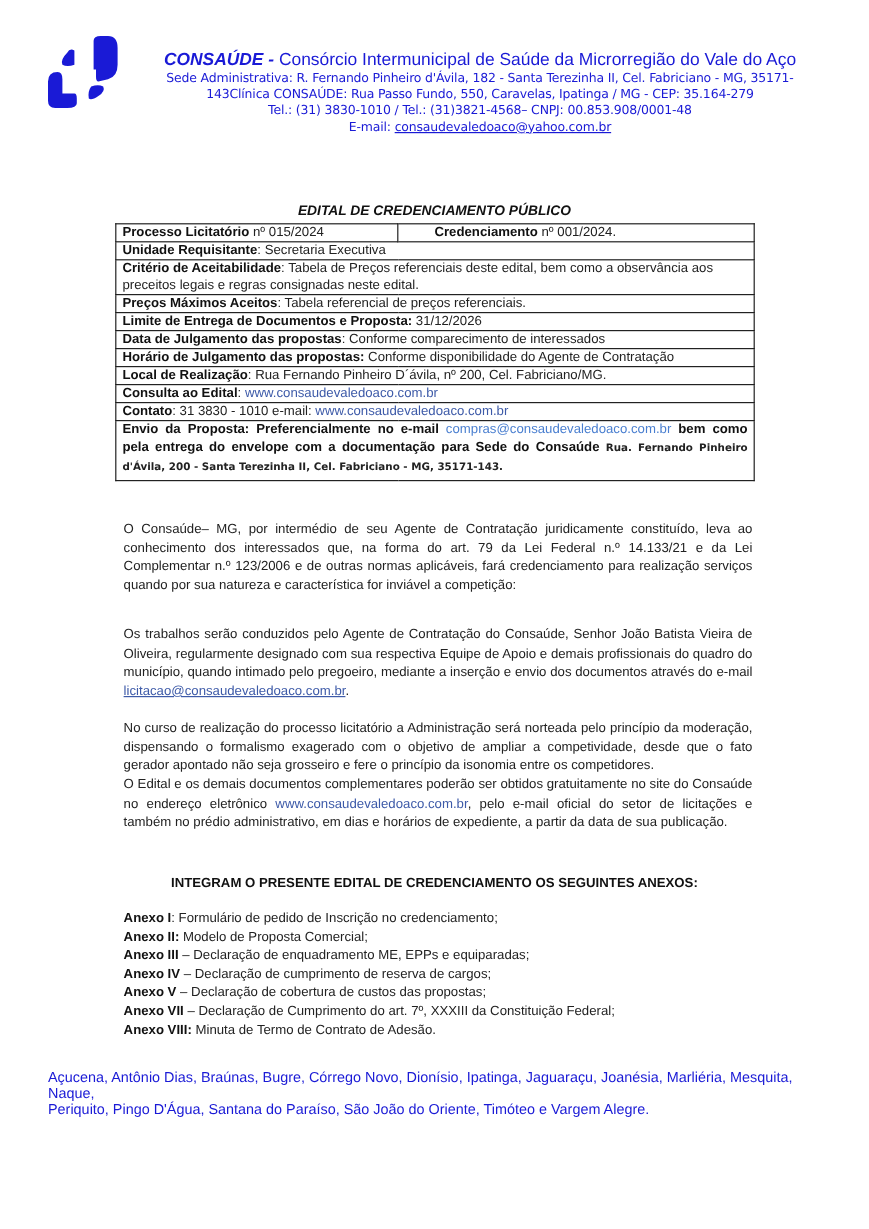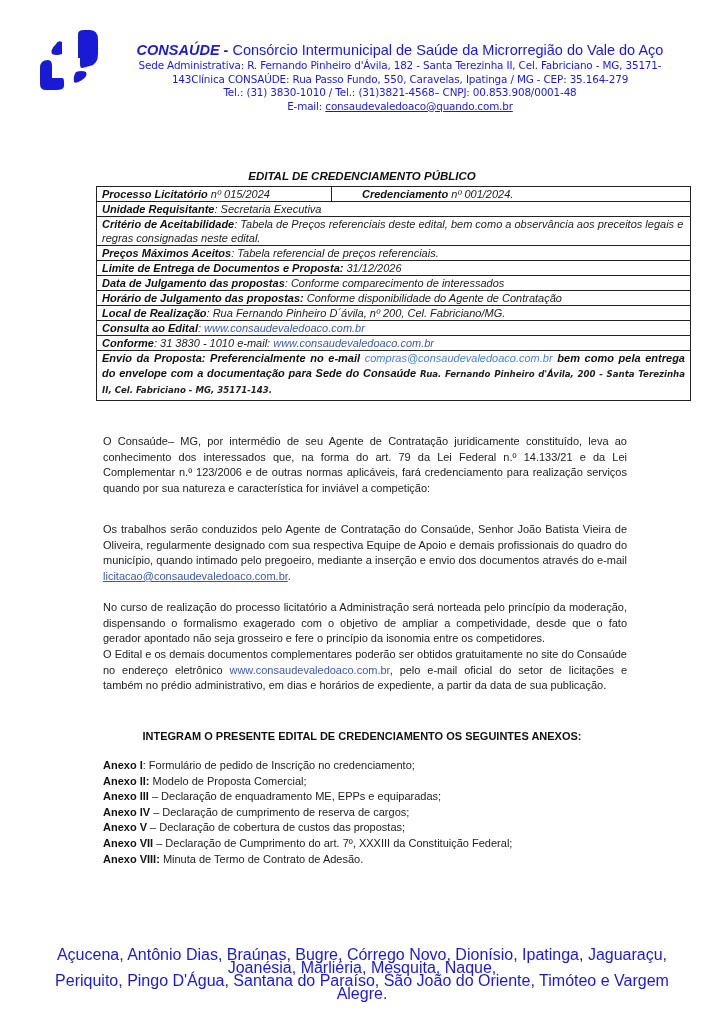--- a/index.html
+++ b/index.html
@@ -6,56 +6,56 @@
   body { width: 724px; height: 1024px; position: relative; overflow: hidden;
          font-family: "Liberation Sans", sans-serif; color: #1a1a1a; }
   .logo { position: absolute; left: 36px; top: 30px; width: 66px; height: 62px; }
   .header { position: absolute; left: 100px; top: 42px; width: 600px; text-align: center; color: #1a1ad6; }
   .header .l1 { font-size: 14.5px; line-height: 17px; }
   .header .l1 b { font-style: italic; font-weight: bold; }
   .header .sm { font-family: "DejaVu Sans", sans-serif; font-size: 10.4px; line-height: 13.5px; letter-spacing: -0.15px; }
   .header a { color: #1a1ad6; text-decoration: underline; }
   .doc-title { position: absolute; left: 0; width: 724px; top: 170px; text-align: center;
                font-weight: bold; font-style: italic; font-size: 11.5px; color: #111; }
-  table.info { position: absolute; left: 96px; top: 186px; width: 595px; border-collapse: collapse;
-               font-size: 11px; color: #222; font-style: italic; }
+  table.info { position: absolute; left: 96px; top: 186px; width: 533px; border-collapse: collapse;
+               font-size: 11px; color: #222; }
   table.info td { border: 1.3px solid #222; padding: 0 5px; line-height: 14px; vertical-align: top; }
   table.info b { color: #111; }
   .link { color: #3d5aa8; }
   .link-big { color: #4a7fd0; }
   .small-addr { font-family: "DejaVu Sans", sans-serif; font-size: 8.6px; font-weight: bold; }
   .para { position: absolute; left: 103px; width: 524px; font-size: 11px; line-height: 15.6px;
           text-align: justify; color: #222; }
   .para a { color: #3d5aa8; text-decoration: underline; }
   .annex-title { position: absolute; left: 0; width: 724px; top: 730px; text-align: center;
                  font-weight: bold; font-size: 11px; color: #111; }
   .annex-list { position: absolute; left: 103px; top: 758px; font-size: 11px; line-height: 15.6px; color: #222; }
   .annex-list div b { color: #111; }
-  .footer { position: absolute; left: 40px; width: 644px; top: 948px; text-align: center;
-            font-size: 16px; line-height: 13px; color: #1a1ad6; }
+  .footer { position: absolute; left: 40px; width: 644px; top: 892px; text-align: left;
+            font-size: 12px; line-height: 13px; color: #1a1ad6; }
 </style>
 </head>
 <body>
 
 <svg class="logo" viewBox="0 0 66 62">
   <path d="M20 14 Q22 10 26 12 L26 24 Q20 26 16 24 Q14 20 20 14 Z" fill="#1a1ad6"></path>
   <path d="M4 38 Q4 30 12 30 Q16 30 16 36 L16 48 L26 48 Q28 48 28 52 L28 56 Q28 60 20 60 L10 60 Q4 60 4 54 Z" fill="#1a1ad6"></path>
   <path d="M42 4 Q42 0 48 0 L54 0 Q62 0 62 10 L62 24 Q62 34 54 36 L46 38 Q44 38 44 34 L44 28 L42 28 Z" fill="#1a1ad6"></path>
   <path d="M40 42 Q46 40 50 42 Q52 46 46 50 Q40 54 38 52 Q37 46 40 42 Z" fill="#1a1ad6"></path>
 </svg>
 
 <div class="header">
   <div class="l1">
     <b>CONSAÚDE -</b><span> Consórcio Intermunicipal de Saúde da Microrregião do Vale do Aço</span>
   </div>
   <div class="sm">Sede Administrativa: R. Fernando Pinheiro d'Ávila, 182 - Santa Terezinha II, Cel. Fabriciano - MG, 35171-</div>
   <div class="sm">143Clínica CONSAÚDE: Rua Passo Fundo, 550, Caravelas, Ipatinga / MG - CEP: 35.164-279</div>
   <div class="sm">Tel.: (31) 3830-1010 / Tel.: (31)3821-4568– CNPJ: 00.853.908/0001-48</div>
   <div class="sm">
-    <span>E-mail: </span><a>consaudevaledoaco@quando.com.br</a>
+    <span>E-mail: </span><a>consaudevaledoaco@yahoo.com.br</a>
   </div>
 </div>
 
 <div class="doc-title">EDITAL DE CREDENCIAMENTO  PÚBLICO</div>
 
 <table class="info">
   <tbody>
       <tr>
     <td style="width:224px"><b>Processo Licitatório</b><span> nº 015/2024</span></td>
     <td style="padding-left:30px"><b>Credenciamento</b><span>  nº 001/2024.</span></td>
@@ -78,21 +78,21 @@
   <tr>
         <td colspan="2"><b>Horário de Julgamento das propostas:</b><span>  Conforme disponibilidade do Agente de Contratação</span></td>
       </tr>
   <tr>
         <td colspan="2"><b>Local de Realização</b><span>: Rua Fernando Pinheiro D´ávila, nº 200, Cel. Fabriciano/MG.</span></td>
       </tr>
   <tr>
         <td colspan="2"><b>Consulta ao Edital</b><span>: </span><a class="link">www.consaudevaledoaco.com.br</a></td>
       </tr>
   <tr>
-        <td colspan="2"><b>Conforme</b><span>: 31 3830  - 1010 e-mail: </span><a class="link">www.consaudevaledoaco.com.br</a></td>
+        <td colspan="2"><b>Contato</b><span>: 31 3830  - 1010 e-mail: </span><a class="link">www.consaudevaledoaco.com.br</a></td>
       </tr>
   <tr>
         <td colspan="2" style="text-align:justify;line-height:15px;padding-bottom:2px"><b>Envio da Proposta: Preferencialmente no e-mail </b><a class="link-big">compras@consaudevaledoaco.com.br</a><b>  bem como pela entrega do envelope com a documentação para Sede do Consaúde </b><span class="small-addr">Rua. Fernando Pinheiro d'Ávila, 200 - Santa Terezinha II, Cel. Fabriciano - MG, 35171-143.</span></td>
       </tr>
 </tbody>
   </table>
 
 <div class="para" style="top:434px">O Consaúde– MG, por intermédio de seu Agente de Contratação juridicamente constituído, leva ao conhecimento dos interessados que, na forma do art. 79 da Lei Federal n.º 14.133/21 e da Lei Complementar n.º 123/2006 e de outras normas aplicáveis, fará credenciamento para realização serviços quando por sua natureza e característica for inviável a competição:</div>
 
 <div class="para" style="top:522px"><span>Os trabalhos serão conduzidos pelo Agente de Contratação do Consaúde, Senhor João Batista Vieira de Oliveira, regularmente designado com sua respectiva Equipe de Apoio e demais profissionais do quadro do município, quando intimado pelo pregoeiro, mediante a inserção e envio dos documentos através do e-mail </span><a>licitacao@consaudevaledoaco.com.br</a><span>.</span></div>

